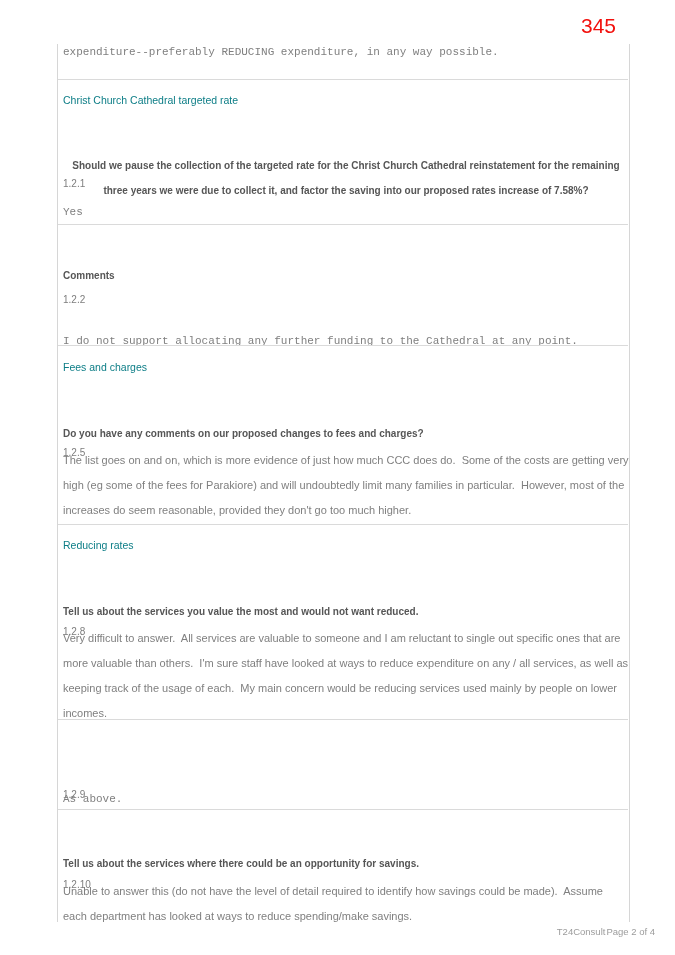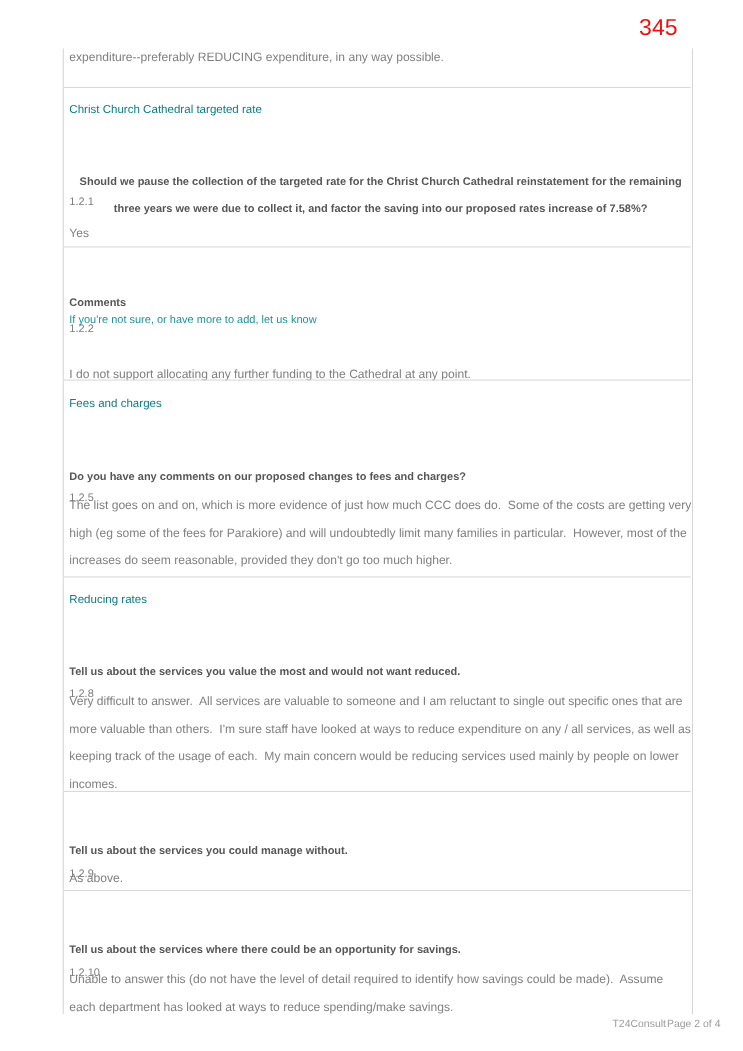--- a/index.html
+++ b/index.html
@@ -45,20 +45,21 @@
   .txt {
     left: 63px;
     width: 566px;
     white-space: pre-wrap;
   }
 
   .ans {
     font-size: 11px;
     line-height: 16px;
     color: #7f7f7f;
+    font-family: Liberation Mono, monospace;
   }
   .ans-multi {
     font-size: 11px;
     line-height: 25px;
     color: #7f7f7f;
   }
   .qnum {
     font-size: 10px;
     line-height: 14px;
     color: #7d7d7d;
@@ -113,21 +114,20 @@
   <div class="abs txt section-title" style="top:93px">Christ Church Cathedral targeted rate</div>
 
   <div class="abs txt qnum" style="top:132px">1.2.1</div>
   <div class="abs txt question-multi" style="top:153px">Should we pause the collection of the targeted rate for the Christ Church Cathedral reinstatement for the remaining three years we were due to collect it, and factor the saving into our proposed rates increase of 7.58%?</div>
   <div class="abs txt ans" style="top:204px">Yes</div>
 
   <div class="abs divider" style="top:224px"></div>
 
   <div class="abs txt qnum" style="top:248px">1.2.2</div>
   <div class="abs txt question" style="top:268px">Comments</div>
-  <div class="abs txt hint" style="top:285px">If you're not sure, or have more to add, let us know</div>
   <div class="abs txt ans" style="top:333px">I do not support allocating any further funding to the Cathedral at any point.</div>
 
   <div class="abs divider" style="top:345px"></div>
 
   <div class="abs txt section-title" style="top:360px">Fees and charges</div>
 
   <div class="abs txt qnum" style="top:401px">1.2.5</div>
   <div class="abs txt question" style="top:426px">Do you have any comments on our proposed changes to fees and charges?</div>
   <div class="abs txt ans-multi" style="top:448px">The list goes on and on, which is more evidence of just how much CCC does do.  Some of the costs are getting very high (eg some of the fees for Parakiore) and will undoubtedly limit many families in particular.  However, most of the increases do seem reasonable, provided they don't go too much higher.</div>
 
@@ -135,21 +135,20 @@
 
   <div class="abs txt section-title" style="top:538px">Reducing rates</div>
 
   <div class="abs txt qnum" style="top:580px">1.2.8</div>
   <div class="abs txt question" style="top:604px">Tell us about the services you value the most and would not want reduced.</div>
   <div class="abs txt ans-multi" style="top:626px">Very difficult to answer.  All services are valuable to someone and I am reluctant to single out specific ones that are more valuable than others.  I'm sure staff have looked at ways to reduce expenditure on any / all services, as well as keeping track of the usage of each.  My main concern would be reducing services used mainly by people on lower incomes.</div>
 
   <div class="abs divider" style="top:719px"></div>
 
   <div class="abs txt qnum" style="top:743px">1.2.9</div>
-  <div class="abs txt question" style="top:766px">Tell us about the services you could manage without.</div>
   <div class="abs txt ans" style="top:791px">As above.</div>
 
   <div class="abs divider" style="top:809px"></div>
 
   <div class="abs txt qnum" style="top:833px">1.2.10</div>
   <div class="abs txt question" style="top:856px">Tell us about the services where there could be an opportunity for savings.</div>
   <div class="abs txt ans-multi" style="top:879px">Unable to answer this (do not have the level of detail required to identify how savings could be made).  Assume each department has looked at ways to reduce spending/make savings.</div>
 
   <div class="abs footer"><span style="margin-left:16px">T24Consult</span><span>Page 2 of 4</span></div>
 

